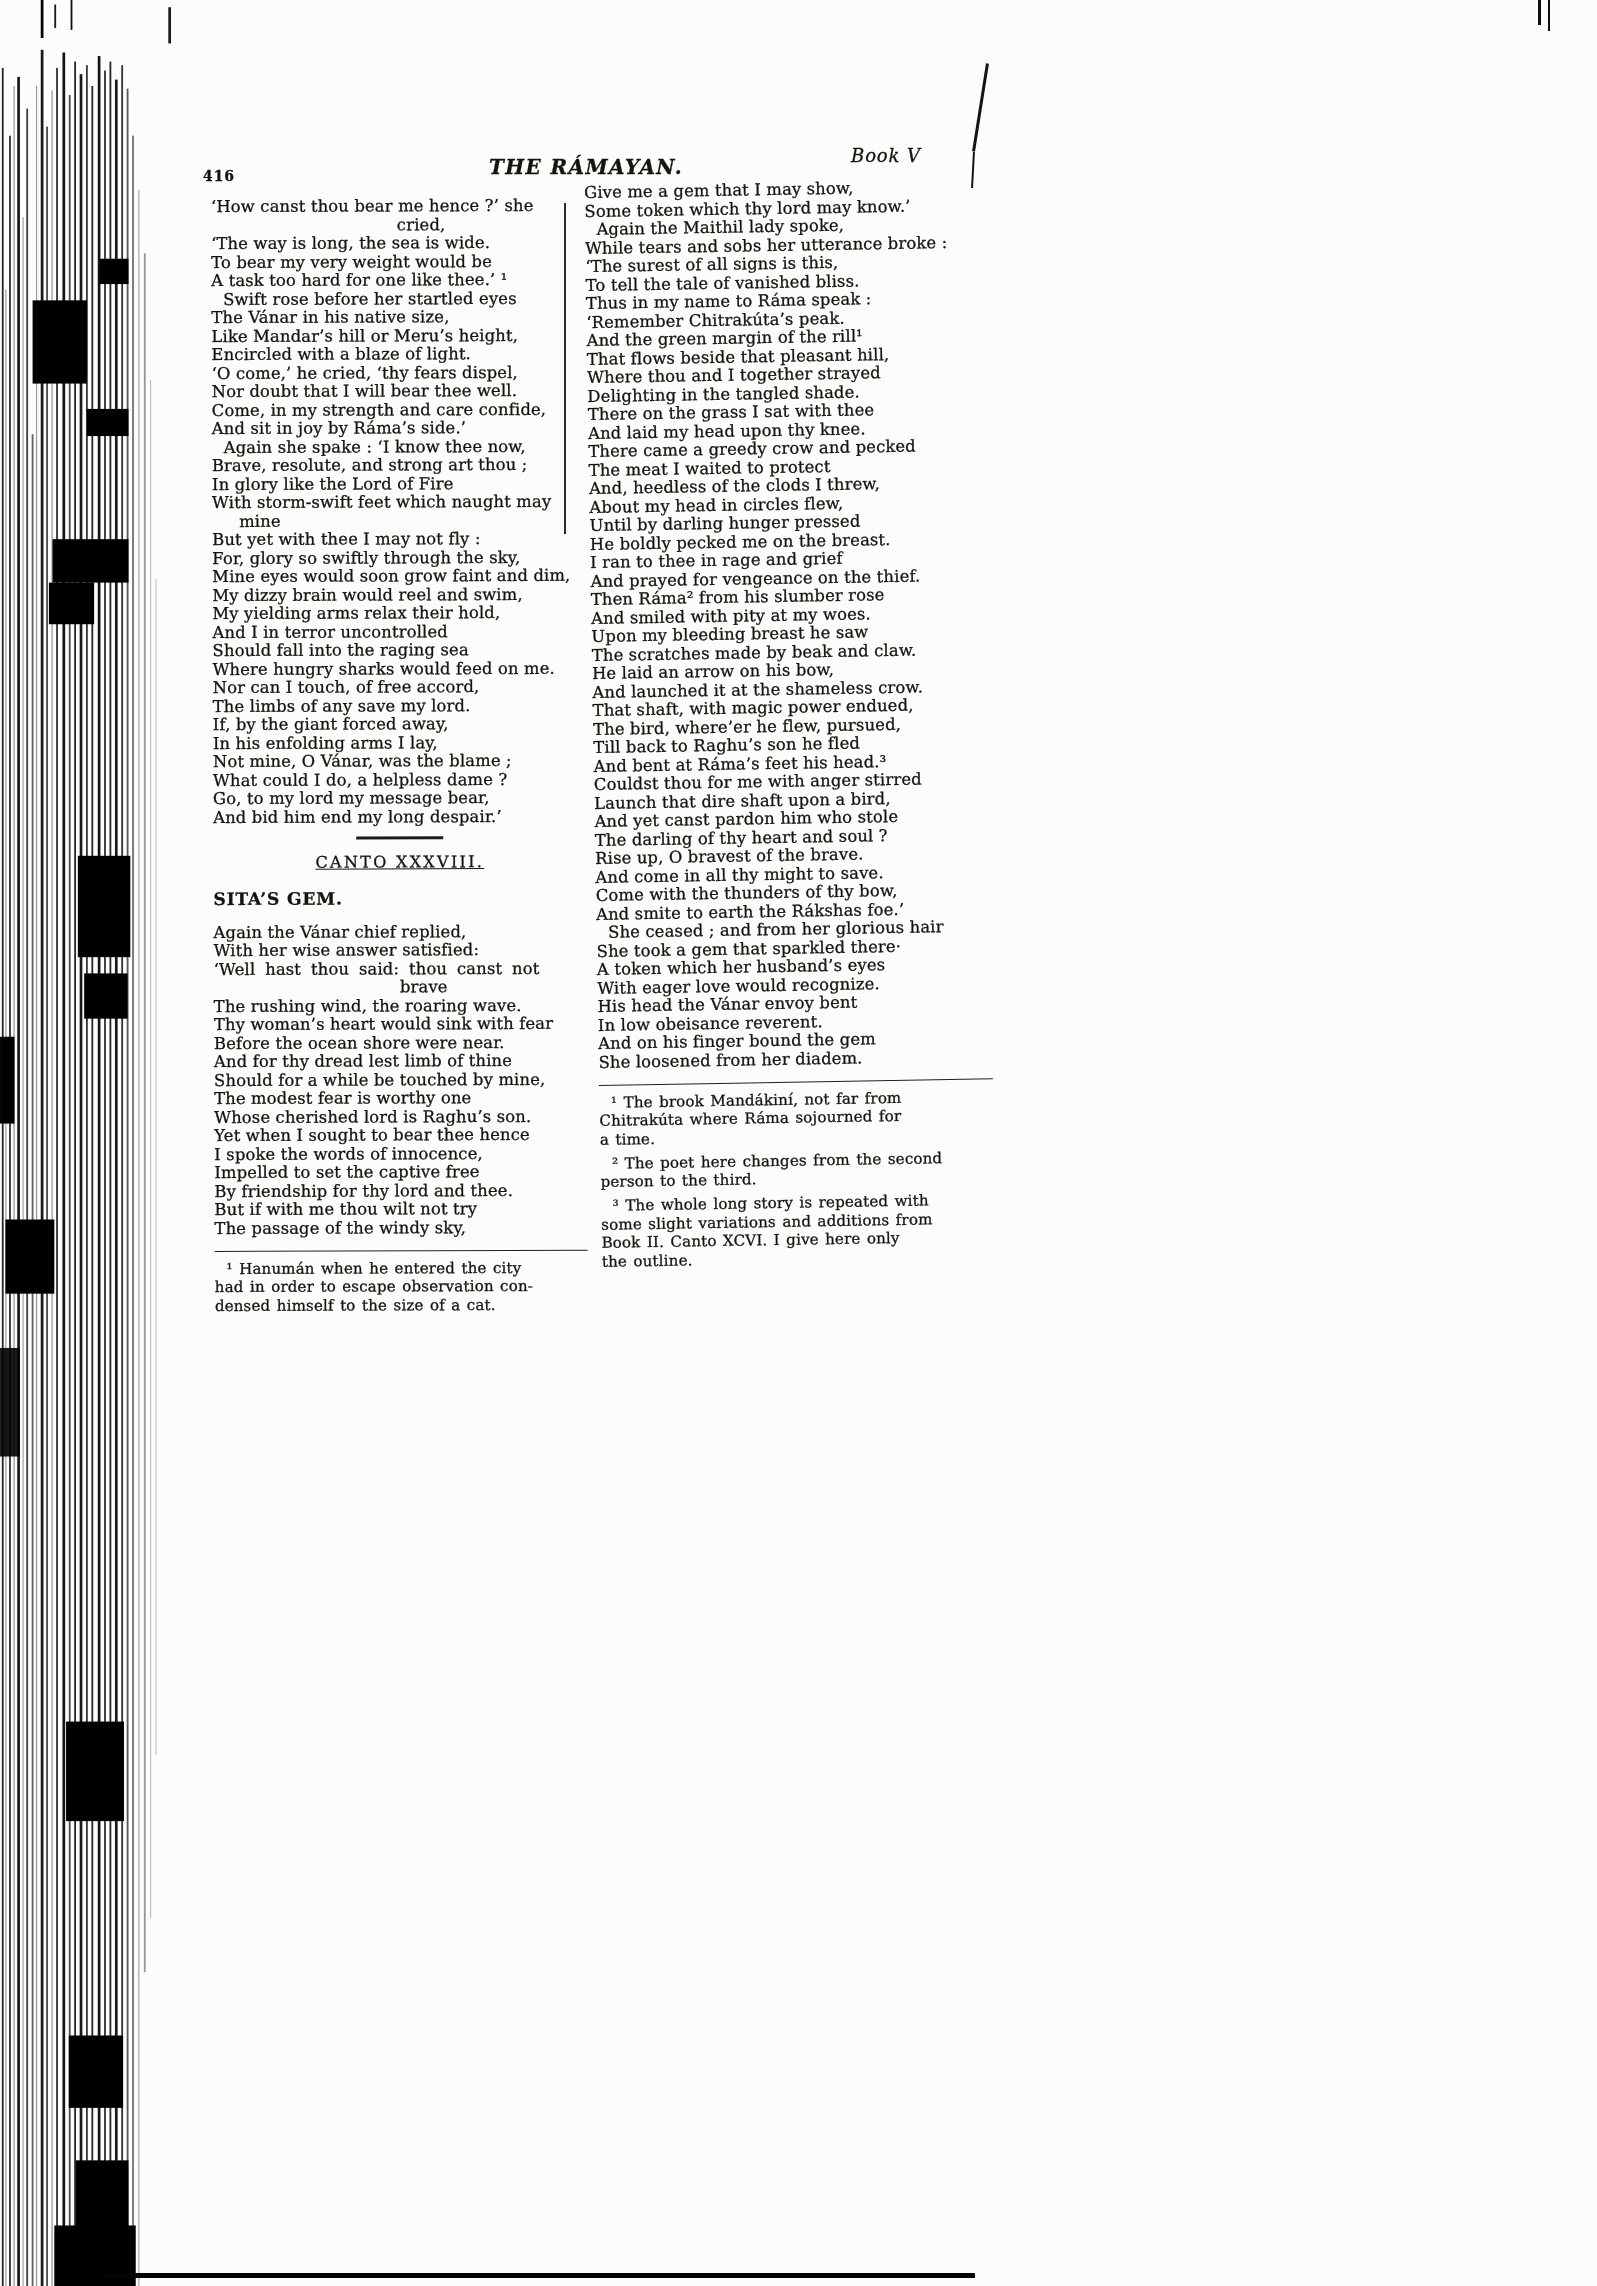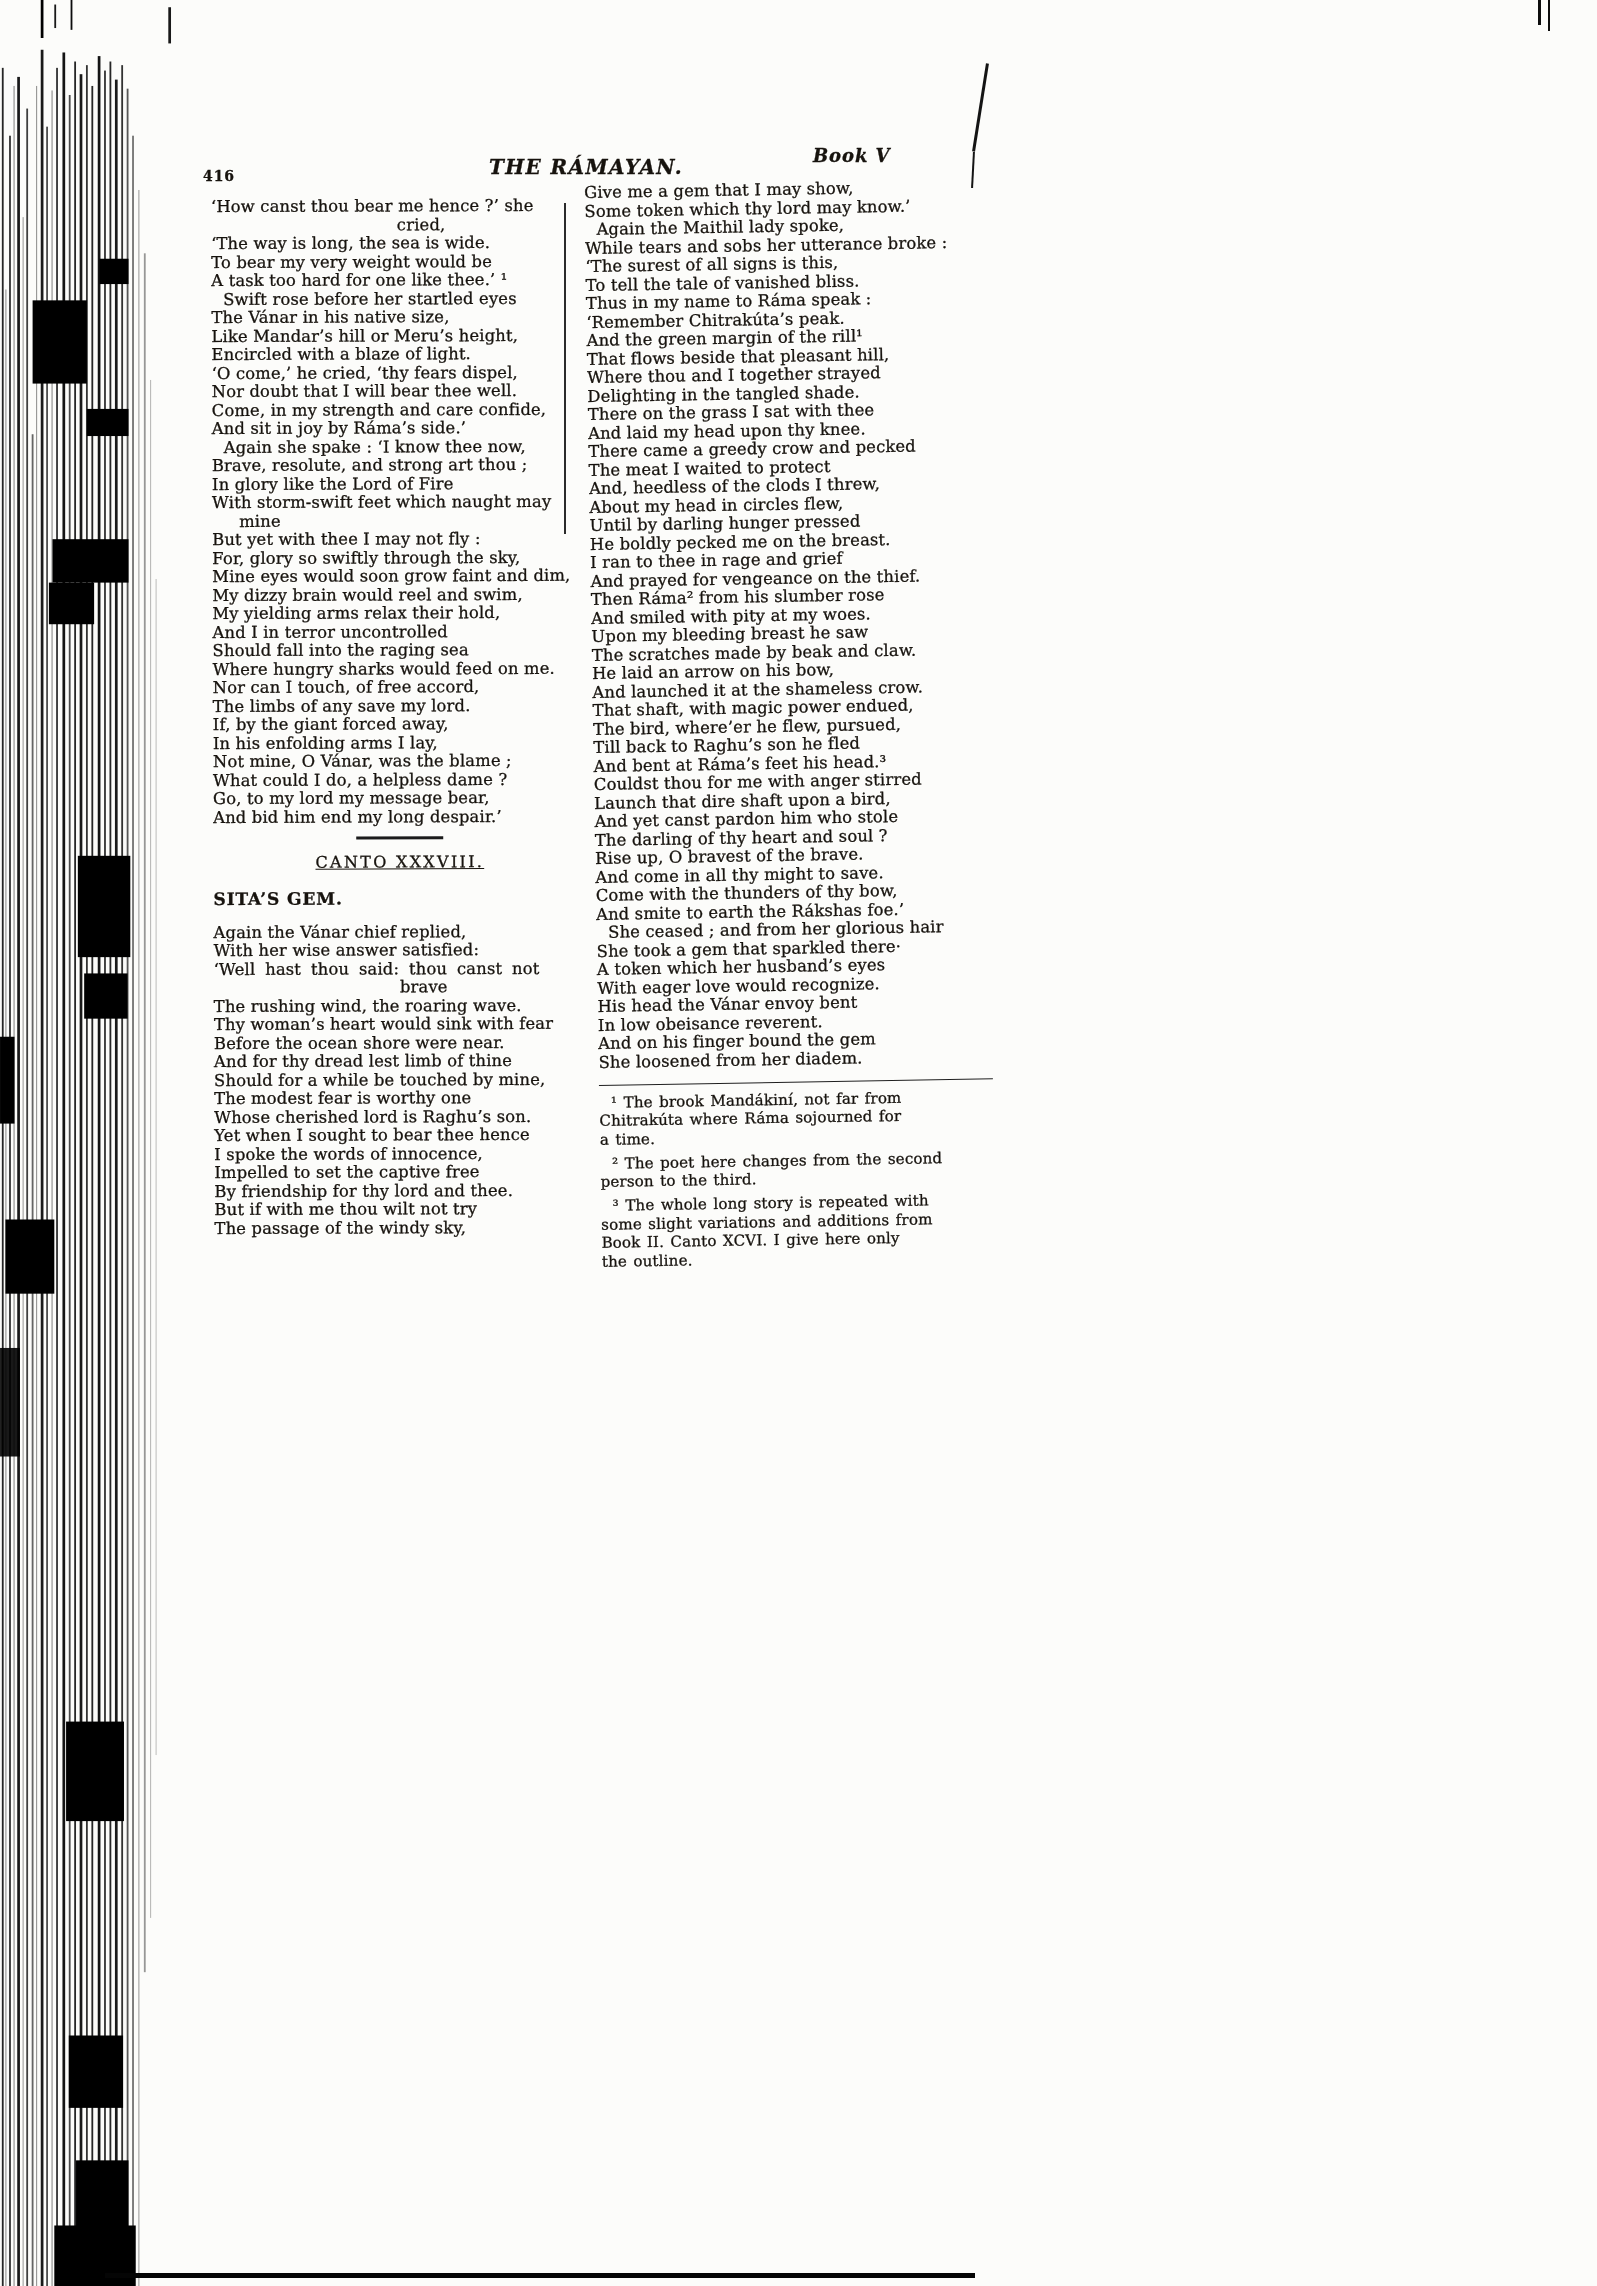--- a/index.html
+++ b/index.html
@@ -9,21 +9,21 @@
     background:#fcfcfa;
     overflow:hidden;
     font-family:"DejaVu Serif","Liberation Serif",serif;
     color:#17130e;
     -webkit-text-stroke:0.3px #17130e;
   }
   .art{position:absolute;left:0;top:0;}
   .mark{position:absolute;background:#0d0d0d;}
   .pagenum{position:absolute;left:203px;top:168px;font-size:14px;font-weight:bold;letter-spacing:0.9px;}
   .ptitle{position:absolute;left:489px;top:155px;font-size:20px;font-style:italic;font-weight:bold;letter-spacing:1.4px;}
-  .pbook{position:absolute;left:813px;top:145px;font-size:18px;font-style:italic;font-weight:bold;letter-spacing:0.9px;}
+  .pbook{position:absolute;left:851px;top:145px;font-size:18px;font-style:italic;font-weight:normal;letter-spacing:0.9px;}
   .col{position:absolute;font-size:16.3px;line-height:18.5px;letter-spacing:0.2px;}
   .leftcol{left:211px;top:198px;width:373px;transform:rotate(-0.2deg);transform-origin:0 0;}
   .rightcol{left:584px;top:184px;width:394px;transform:rotate(-0.95deg);transform-origin:0 0;}
   .pline{white-space:nowrap;}
   .ind1{padding-left:11.8px;}
   .ind2{padding-left:27px;}
   .ind3{padding-left:47px;text-align:center;}
   .gap{margin-top:5.4px;}
   .spread{word-spacing:4.5px;}
   .rule-short{width:87px;height:2.7px;background:#1b1b1b;margin:10px auto 0;}
@@ -163,20 +163,26 @@
         <div class="pline">And for thy dread lest limb of thine</div>
         <div class="pline">Should for a while be touched by mine,</div>
         <div class="pline">The modest fear is worthy one</div>
         <div class="pline">Whose cherished lord is Raghu’s son.</div>
         <div class="pline">Yet when I sought to bear thee hence</div>
         <div class="pline">I spoke the words of innocence,</div>
         <div class="pline">Impelled to set the captive free</div>
         <div class="pline">By friendship for thy lord and thee.</div>
         <div class="pline">But if with me thou wilt not try</div>
         <div class="pline">The passage of the windy sky,</div>
+      </div>
+    <div class="footnotes">
+
+    <div class="pline ind1">¹ Hanumán when he entered the city</div>
+        <div class="pline">had in order to escape observation con-</div>
+        <div class="pline">densed himself to the size of a cat.</div>
       </div>
   </div>
 
   <div class="col rightcol">
     <div>
 
     <div class="pline">Give me a gem that I may show,</div>
         <div class="pline">Some token which thy lord may know.’</div>
         <div class="pline ind1">Again the Maithil lady spoke,</div>
         <div class="pline">While tears and sobs her utterance broke :</div>

